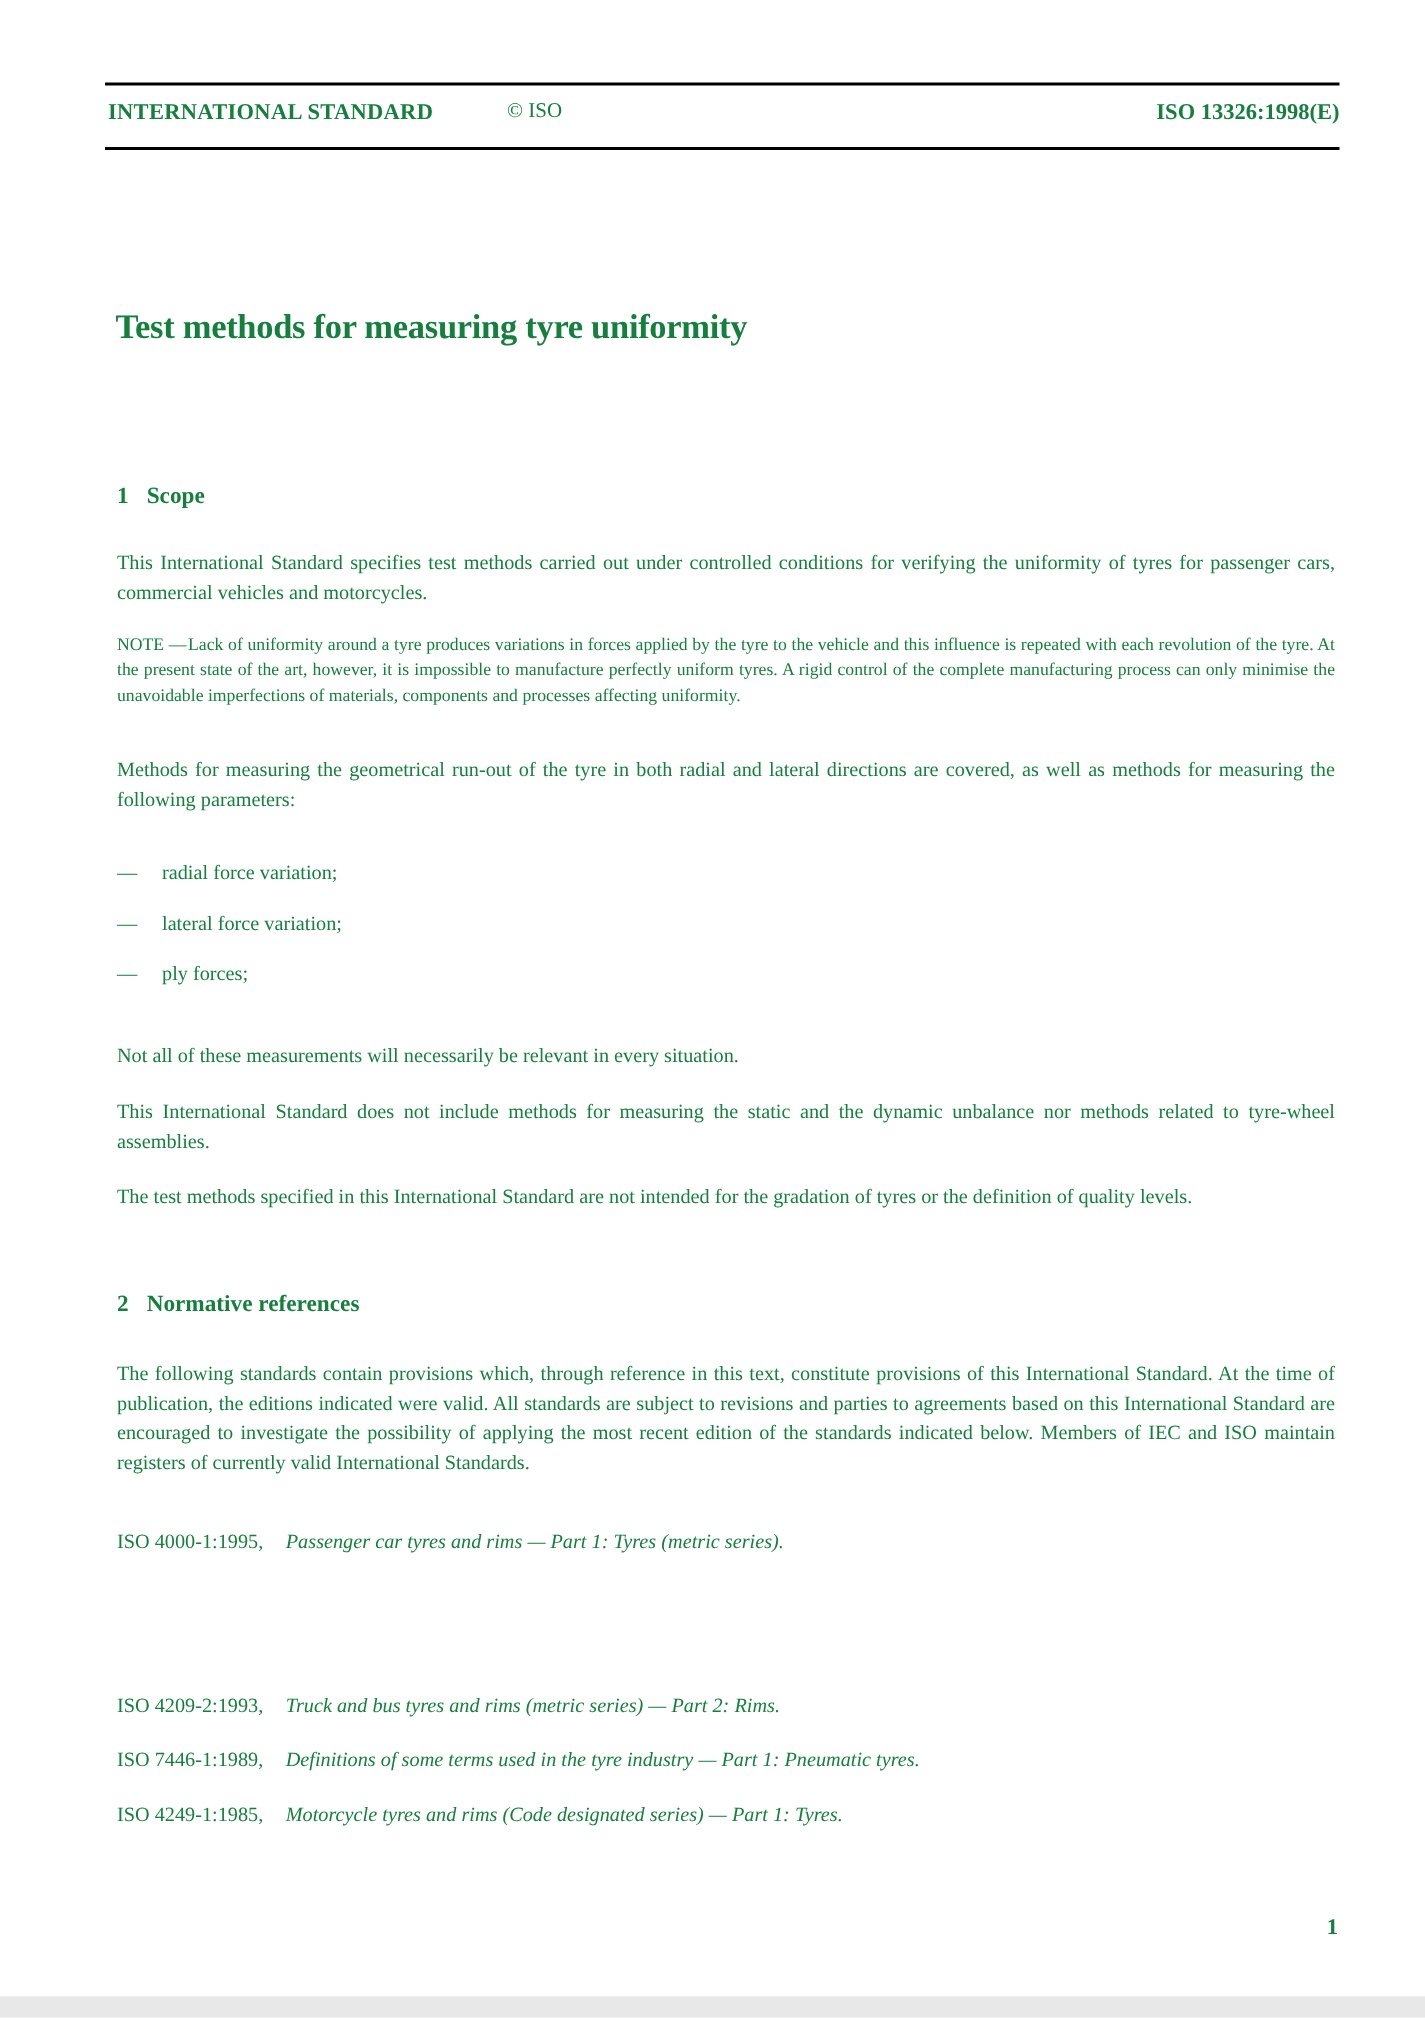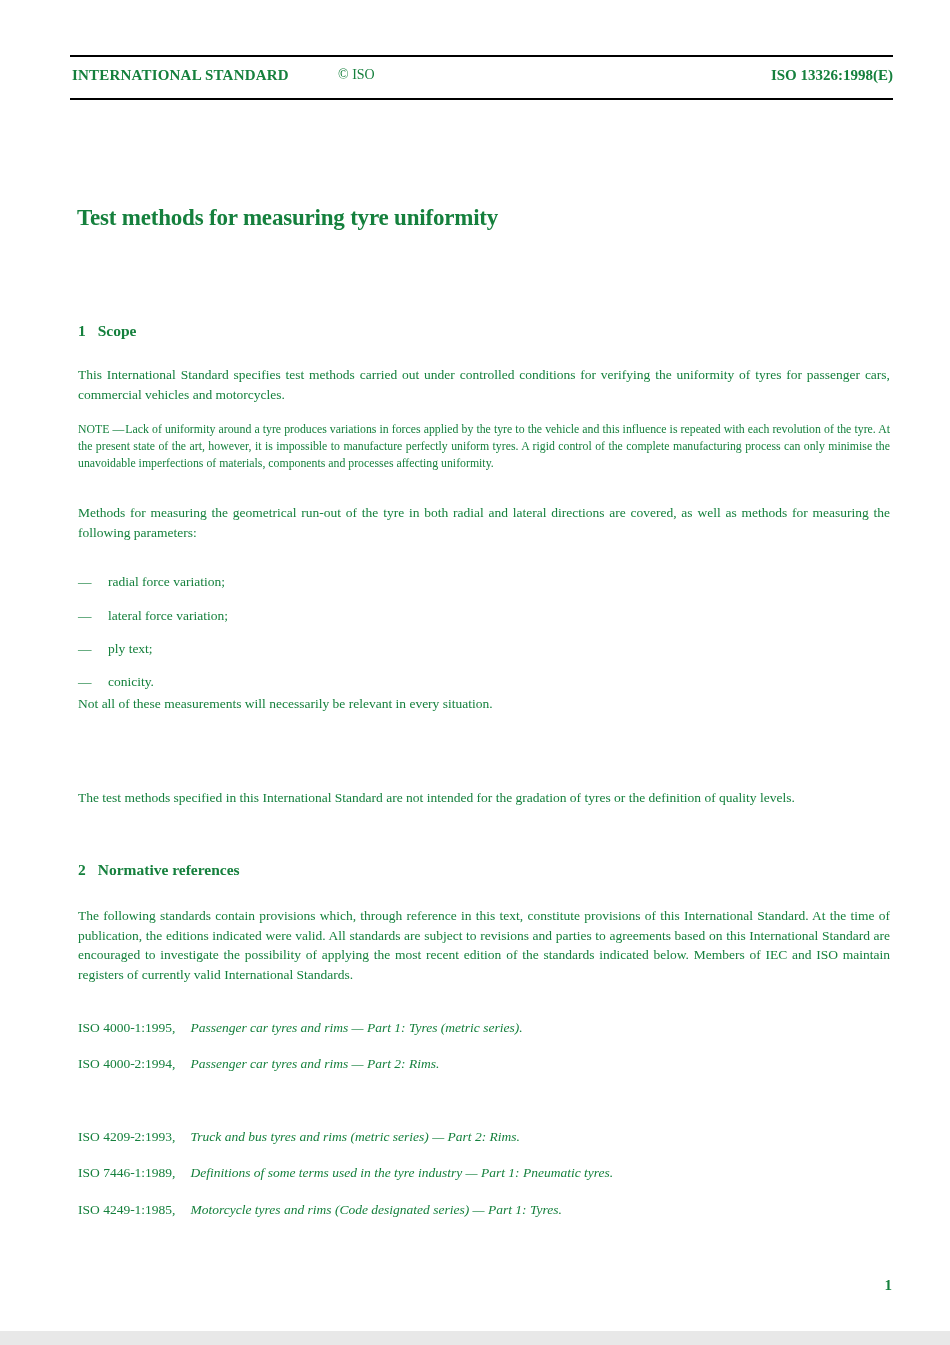--- a/index.html
+++ b/index.html
@@ -111,42 +111,37 @@
 
   <p class="para p-scope2">Methods for measuring the geometrical run-out of the tyre in both radial and lateral directions are covered, as well as methods for measuring the following parameters:</p>
 
   <div class="list-item li-0">
     <span class="dash">—</span><span>radial force variation;</span>
   </div>
   <div class="list-item li-1">
     <span class="dash">—</span><span>lateral force variation;</span>
   </div>
   <div class="list-item li-2">
-    <span class="dash">—</span><span>ply text;</span>
-  </div>
-  <div class="list-item li-3">
-    <span class="dash">—</span><span>conicity.</span>
+    <span class="dash">—</span><span>ply forces;</span>
   </div>
 
   <p class="para p-scope3">Not all of these measurements will necessarily be relevant in every situation.</p>
 
+  <p class="para p-scope4">This International Standard does not include methods for measuring the static and the dynamic unbalance nor methods related to tyre-wheel assemblies.</p>
 
   <p class="para p-scope5">The test methods specified in this International Standard are not intended for the gradation of tyres or the definition of quality levels.</p>
 
   <div class="sec-heading h-norm">
     <span class="sec-num">2</span><span>Normative references</span>
   </div>
 
   <p class="para p-norm1">The following standards contain provisions which, through reference in this text, constitute provisions of this International Standard. At the time of publication, the editions indicated were valid. All standards are subject to revisions and parties to agreements based on this International Standard are encouraged to investigate the possibility of applying the most recent edition of the standards indicated below. Members of IEC and ISO maintain registers of currently valid International Standards.</p>
 
   <p class="ref r-0">
     <span class="ref-code">ISO 4000-1:1995,</span><span class="ref-title">Passenger car tyres and rims — Part 1: Tyres (metric series).</span>
-  </p>
-  <p class="ref r-1">
-    <span class="ref-code">ISO 4000-2:1994,</span><span class="ref-title">Passenger car tyres and rims — Part 2: Rims.</span>
   </p>
   <p class="ref r-3">
     <span class="ref-code">ISO 4209-2:1993,</span><span class="ref-title">Truck and bus tyres and rims (metric series) — Part 2: Rims.</span>
   </p>
   <p class="ref r-4">
     <span class="ref-code">ISO 7446-1:1989,</span><span class="ref-title">Definitions of some terms used in the tyre industry — Part 1: Pneumatic tyres.</span>
   </p>
   <p class="ref r-5">
     <span class="ref-code">ISO 4249-1:1985,</span><span class="ref-title">Motorcycle tyres and rims (Code designated series) — Part 1: Tyres.</span>
   </p>

